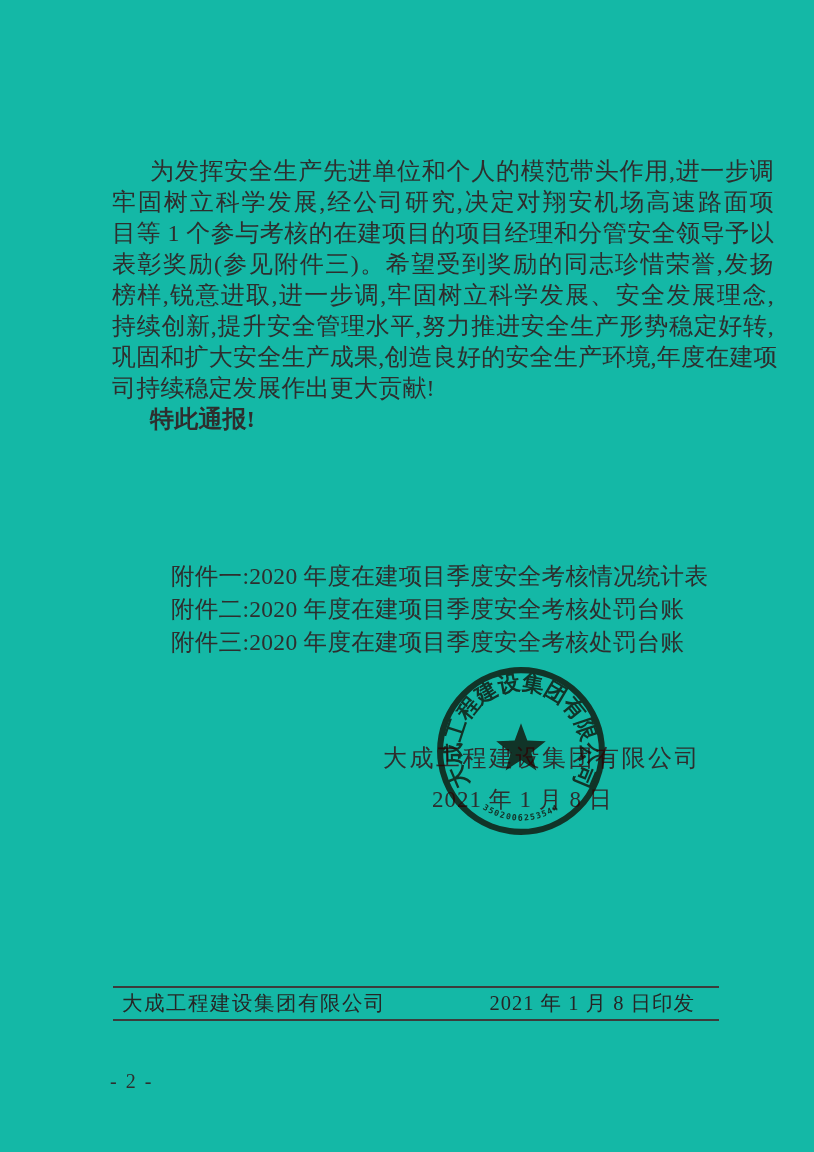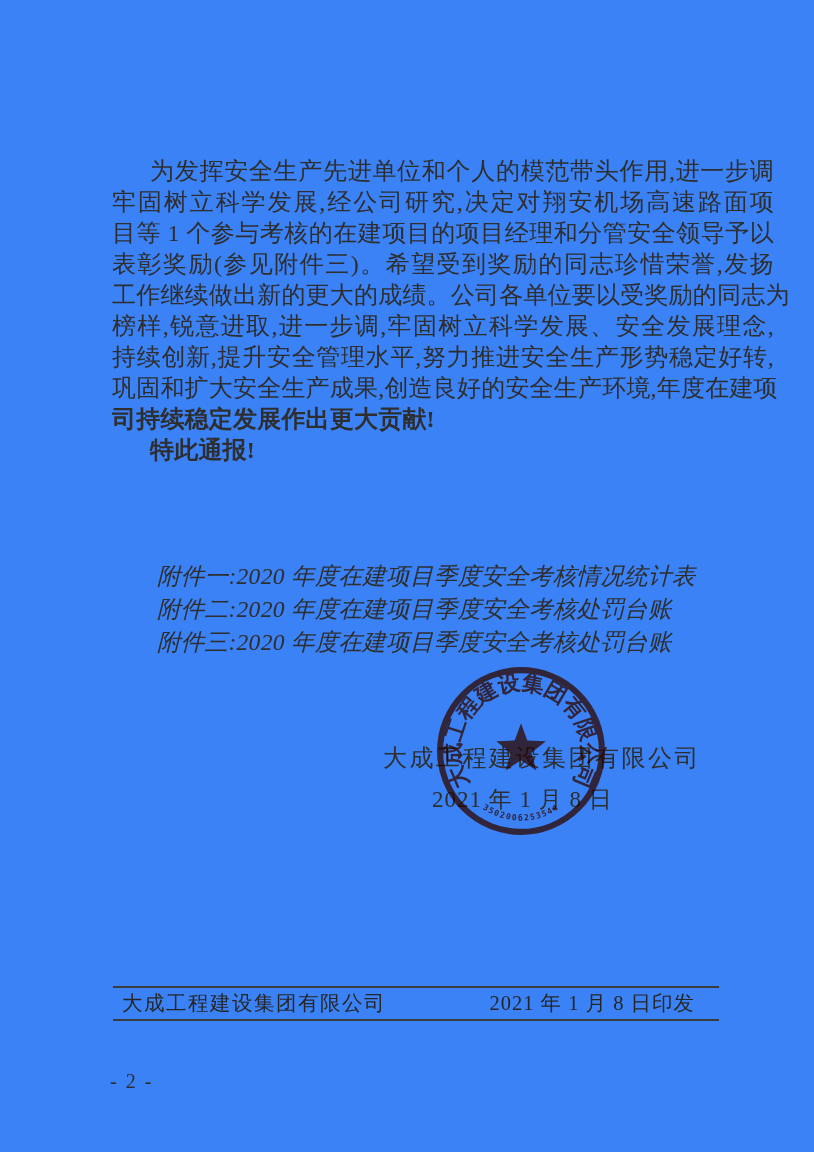--- a/index.html
+++ b/index.html
@@ -2,43 +2,43 @@
 <html><head>
 <meta charset="utf-8">
 <title>Document</title>
 <style>
   html,body{margin:0;padding:0;}
   body{
     width:814px;height:1152px;position:relative;background:#ffffff;
     font-family:"Liberation Serif","DejaVu Serif",serif;
     overflow:hidden;
   }
-  .page{position:absolute;inset:0;background:#3b82f6;padding-left:32px;}
+  .page{position:absolute;inset:0;background:#14b8a6;padding-left:32px;}
 
   
   .doc-body{
     position:absolute;left:112px;top:156px;width:662px;
     font-size:24px;line-height:31px;color:#2e2e2e;
     letter-spacing:0.2px;
   }
   .para-line{
     text-align:justify;
     text-align-last:justify;
     height:31px;white-space:nowrap;
   }
   .para-line.first{text-indent:38px;}
-  .para-line.no-justify{text-align:left;text-align-last:left;font-weight:bold;}
+  .para-line.no-justify{text-align:left;text-align-last:left;}
   .closing-line{
     height:31px;text-indent:38px;white-space:nowrap;font-weight:bold;
   }
 
   
   .attachments{
-    position:absolute;left:157px;top:560px;
-    font-size:23.5px;line-height:33px;color:#2e2e2e;letter-spacing:0.3px;font-style:italic;
+    position:absolute;left:171px;top:560px;
+    font-size:23.5px;line-height:33px;color:#2e2e2e;letter-spacing:0.3px;
   }
   .attachment-item{height:33px;white-space:nowrap;}
 
   
   .sig-company{
     position:absolute;left:383px;top:742px;
     font-size:24px;letter-spacing:2.5px;color:#2e2e2e;white-space:nowrap;
   }
   .sig-date{
     position:absolute;left:432px;top:784px;
@@ -77,21 +77,20 @@
 </head>
 <body>
 
 <div class="page">
 
   <div class="doc-body">
     <div class="para-line first">为发挥安全生产先进单位和个人的模范带头作用,进一步调</div>
     <div class="para-line">牢固树立科学发展,经公司研究,决定对翔安机场高速路面项</div>
     <div class="para-line">目等 1 个参与考核的在建项目的项目经理和分管安全领导予以</div>
     <div class="para-line">表彰奖励(参见附件三)。希望受到奖励的同志珍惜荣誉,发扬</div>
-    <div class="para-line">工作继续做出新的更大的成绩。公司各单位要以受奖励的同志为</div>
     <div class="para-line">榜样,锐意进取,进一步调,牢固树立科学发展、安全发展理念,</div>
     <div class="para-line">持续创新,提升安全管理水平,努力推进安全生产形势稳定好转,</div>
     <div class="para-line">巩固和扩大安全生产成果,创造良好的安全生产环境,年度在建项</div>
     <div class="para-line no-justify">司持续稳定发展作出更大贡献!</div>
     <div class="closing-line">特此通报!</div>
   </div>
 
   <div class="attachments">
     <div class="attachment-item">附件一:2020 年度在建项目季度安全考核情况统计表</div>
     <div class="attachment-item">附件二:2020 年度在建项目季度安全考核处罚台账</div>

